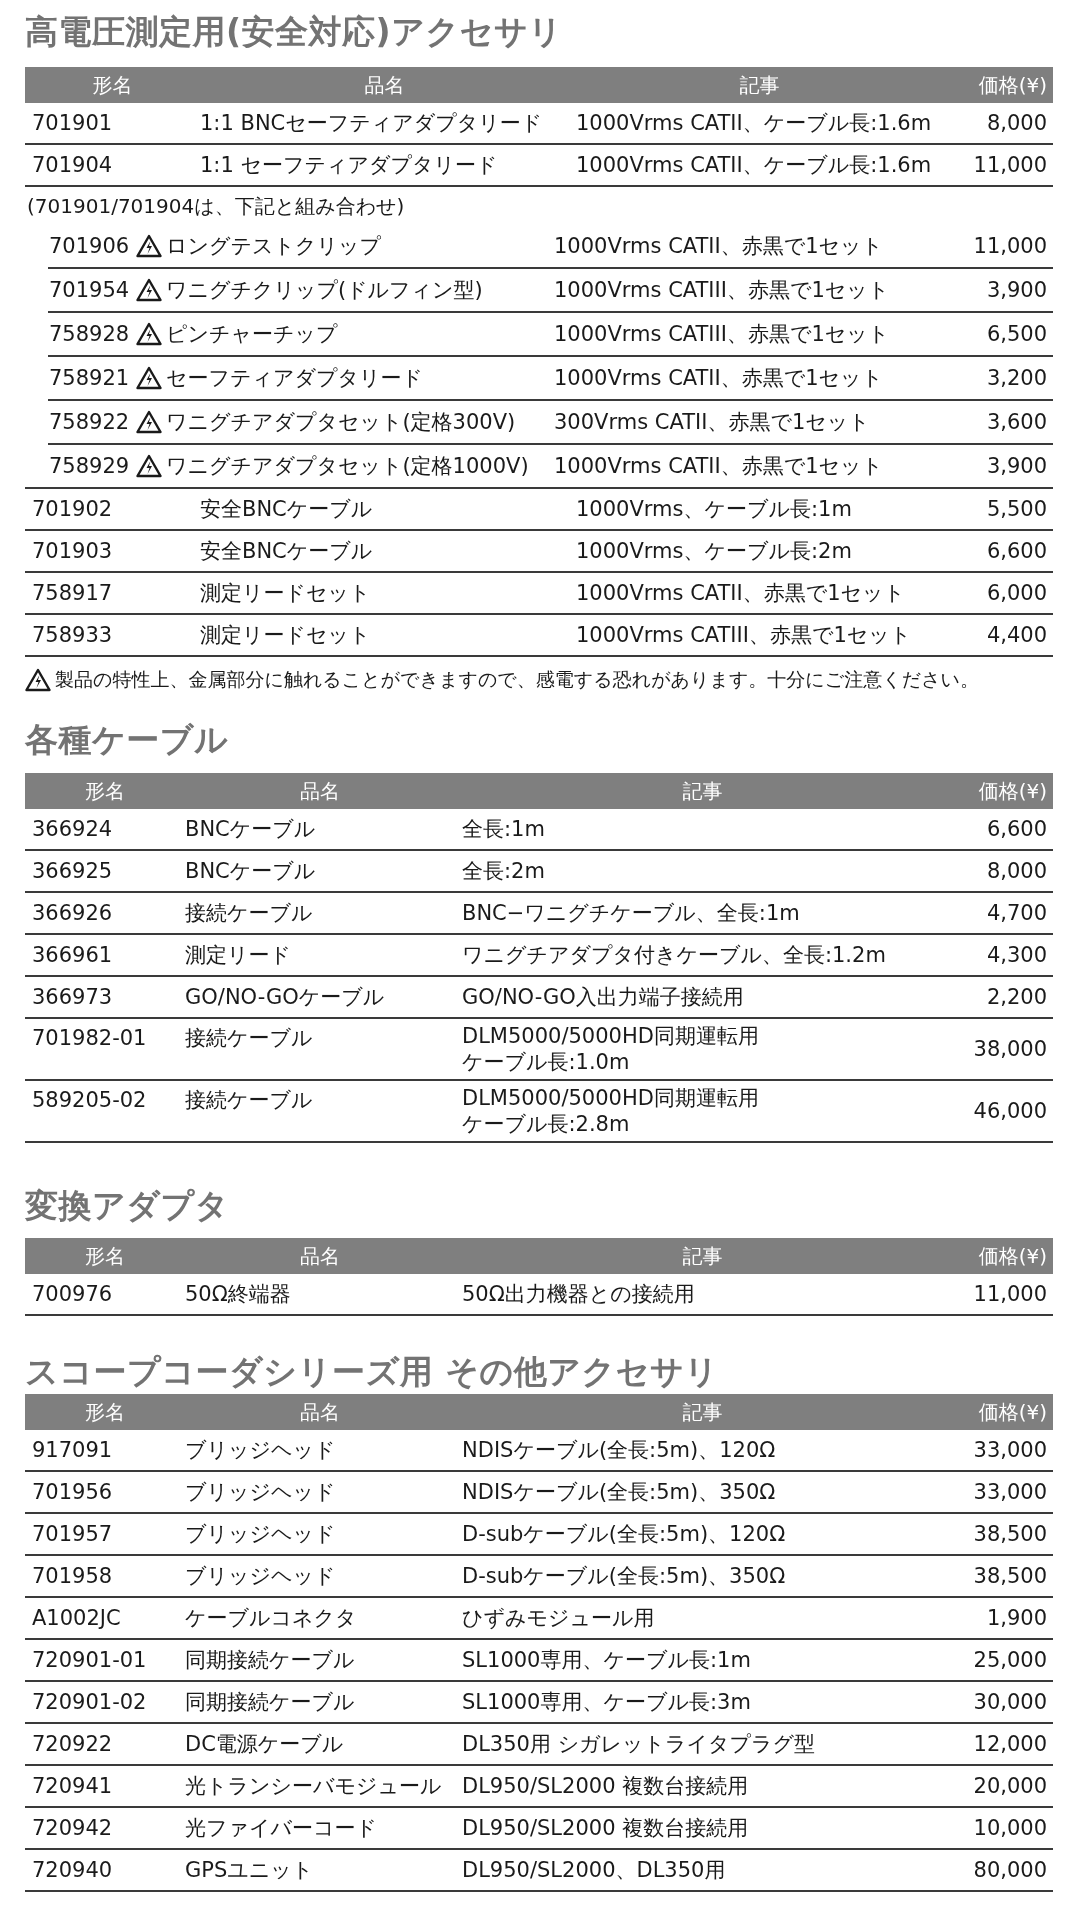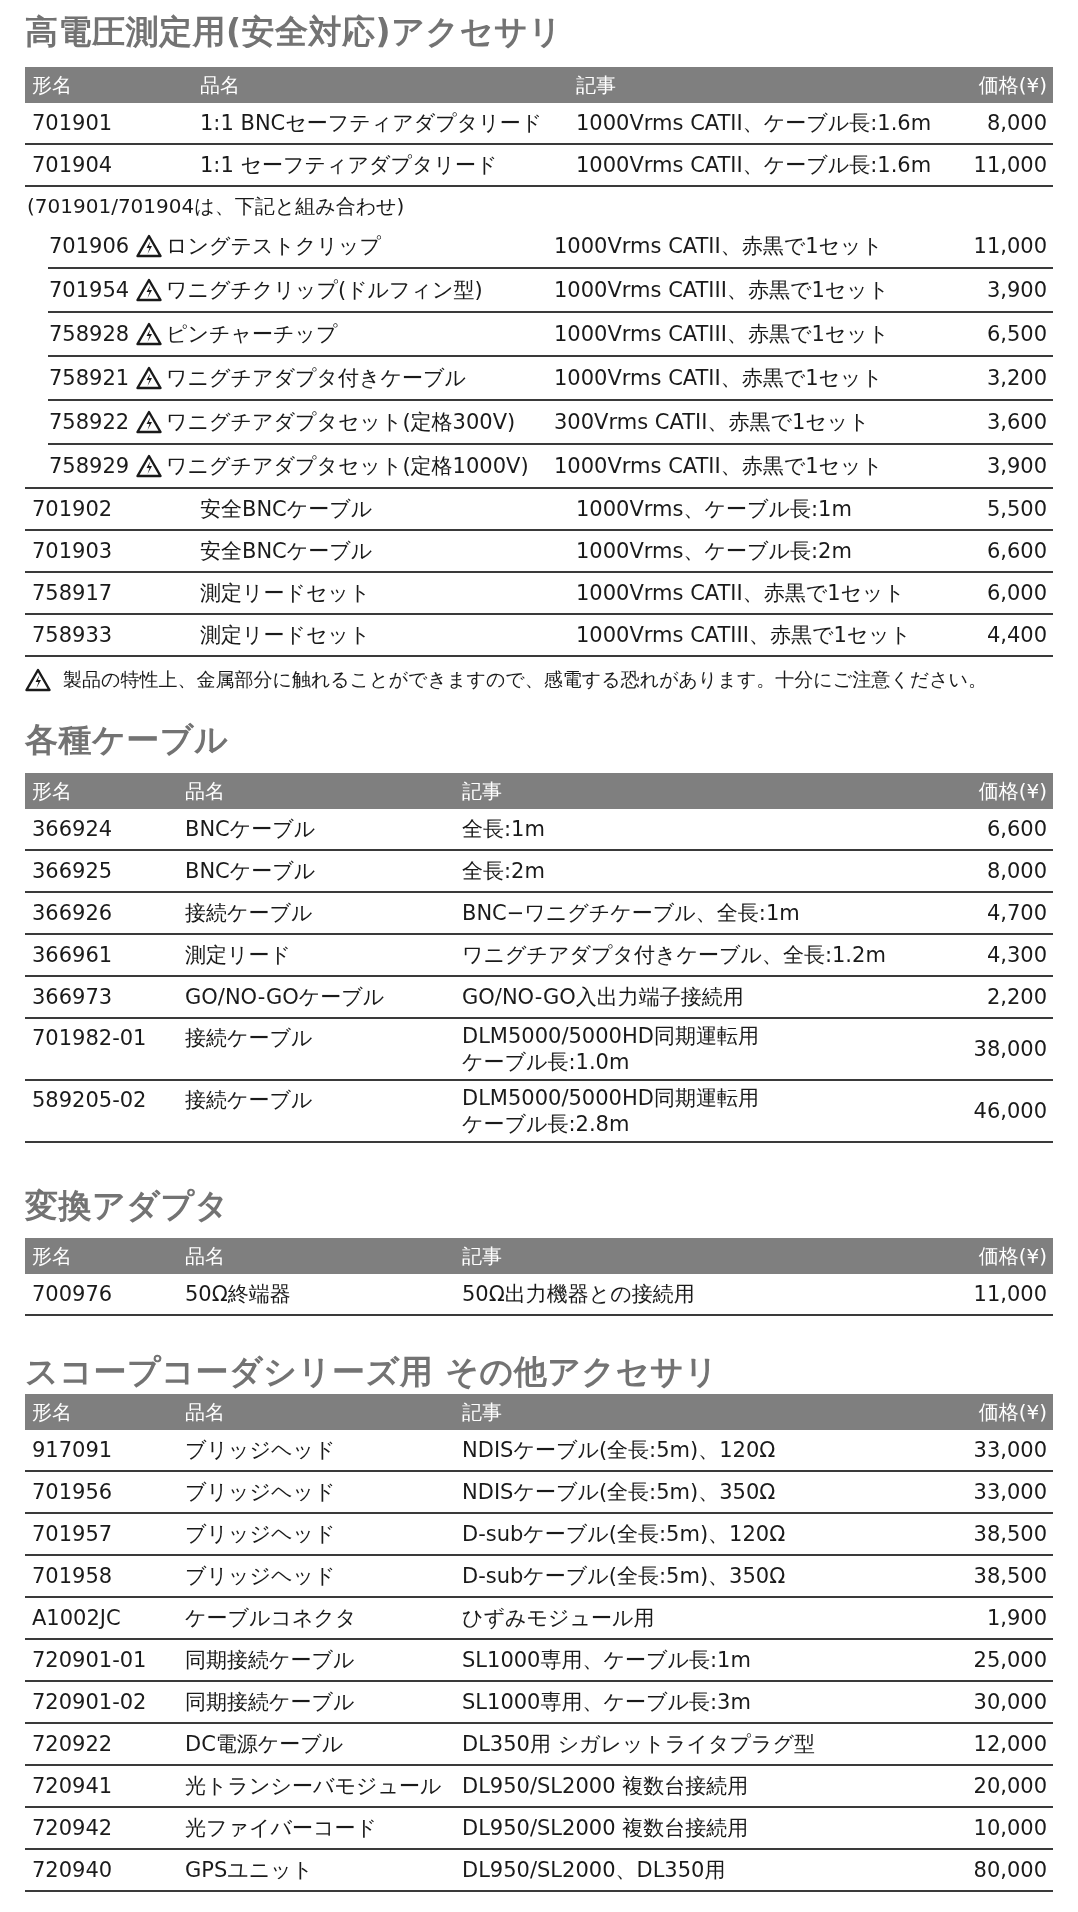--- a/index.html
+++ b/index.html
@@ -1,21 +1,21 @@
 <!DOCTYPE html>
 <html><head>
 <meta charset="utf-8">
 <style>
   html, body { margin: 0; padding: 0; background: #ffffff; }
   body { width: 1078px; height: 1912px; position: relative; overflow: hidden;
          font-family: "DejaVu Sans", "Liberation Sans", sans-serif; color: #1a1a1a; }
   .page { position: absolute; left: 25px; top: 0; width: 1028px; }
   .section-title { font-weight: bold; font-size: 33px; line-height: 40px; margin: 0; color: #737373; letter-spacing: 0.5px; white-space: nowrap; }
   .tbl { width: 1028px; border-collapse: collapse; table-layout: fixed; }
-  .tbl th { background: #7f7f7f; color: #ffffff; font-weight: normal; font-size: 20px; height: 36px; padding: 0 0 0 7px; text-align: left; vertical-align: middle; white-space: nowrap; }
+  .tbl th { background: #7f7f7f; color: #ffffff; font-weight: normal; font-size: 20px; height: 36px; padding: 0 0 0 7px; text-align: center; vertical-align: middle; white-space: nowrap; }
   .tbl th.price { text-align: right; padding-right: 6px; }
   .tbl td { font-size: 21px; height: 40px; padding: 0 0 0 7px; border-bottom: 2px solid #3a3a3a; vertical-align: middle; white-space: nowrap; line-height: 26px; }
   .tbl td.price { text-align: right; padding-right: 6px; }
   .tbl tr.sub td { border-bottom: none; }
   .tbl tr.sub td.inner { padding: 0; }
   .subwrap { margin-left: 23px; display: flex; align-items: center; border-bottom: 2px solid #3a3a3a; height: 42px; }
   .tbl tr.sub.last .subwrap { border-bottom: none; }
   .tbl tr.sub.last td { border-bottom: 2px solid #3a3a3a; }
   .subwrap .c1 { width: 83px; padding-left: 1px; }
   .subwrap .ic { width: 34px; display: flex; align-items: center; justify-content: center; }
@@ -120,21 +120,21 @@
       <tr class="sub">
           <td colspan="4" class="inner">
         <div class="subwrap">
           <span class="c1">758921</span>
           <span class="ic">
                 <svg class="warn" viewBox="0 0 26 24">
                   <path d="M13 2 L24.5 22 L1.5 22 Z" fill="none" stroke="#1a1a1a" stroke-width="2.4" stroke-linejoin="round"></path>
                   <path d="M14.5 7 L10.5 14 L13.5 14 L11.5 20 L16 12 L13 12 Z" fill="#1a1a1a"></path>
                 </svg>
               </span>
-          <span class="c2">ワニグチアダプタ付きケーブル</span>
+          <span class="c2">セーフティアダプタリード</span>
           <span class="c3">1000Vrms CATII、赤黒で1セット</span>
           <span class="c4">3,200</span>
         </div>
       </td>
         </tr>
       <tr class="sub">
           <td colspan="4" class="inner">
         <div class="subwrap">
           <span class="c1">758922</span>
           <span class="ic">
@@ -185,21 +185,21 @@
         <td class="price">6,000</td>
       </tr>
       <tr>
         <td>758933</td>
         <td>測定リードセット</td>
         <td>1000Vrms CATIII、赤黒で1セット</td>
         <td class="price">4,400</td>
       </tr>
     </tbody>
   </table>
-  <div class="warn-note" style="position:absolute; top:660px; left:0;gap:8px;">
+  <div class="warn-note" style="position:absolute; top:660px; left:0;">
     <span class="ic">
         <svg class="warn" viewBox="0 0 26 24">
           <path d="M13 2 L24.5 22 L1.5 22 Z" fill="none" stroke="#1a1a1a" stroke-width="2.4" stroke-linejoin="round"></path>
           <path d="M14.5 7 L10.5 14 L13.5 14 L11.5 20 L16 12 L13 12 Z" fill="#1a1a1a"></path>
         </svg>
       </span>
     <span>製品の特性上、金属部分に触れることができますので、感電する恐れがあります。十分にご注意ください。</span>
   </div>
 
   <div style="position:absolute; top:720px; left:0;">

